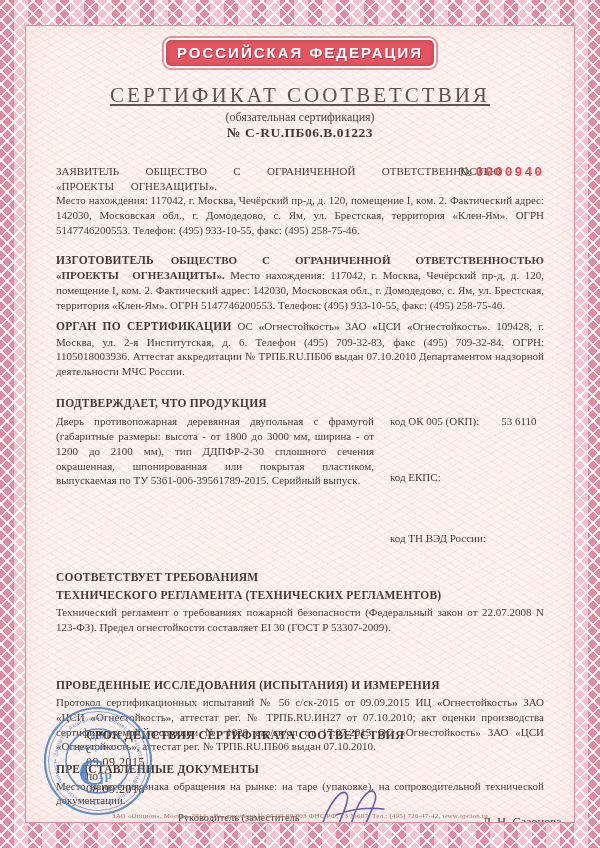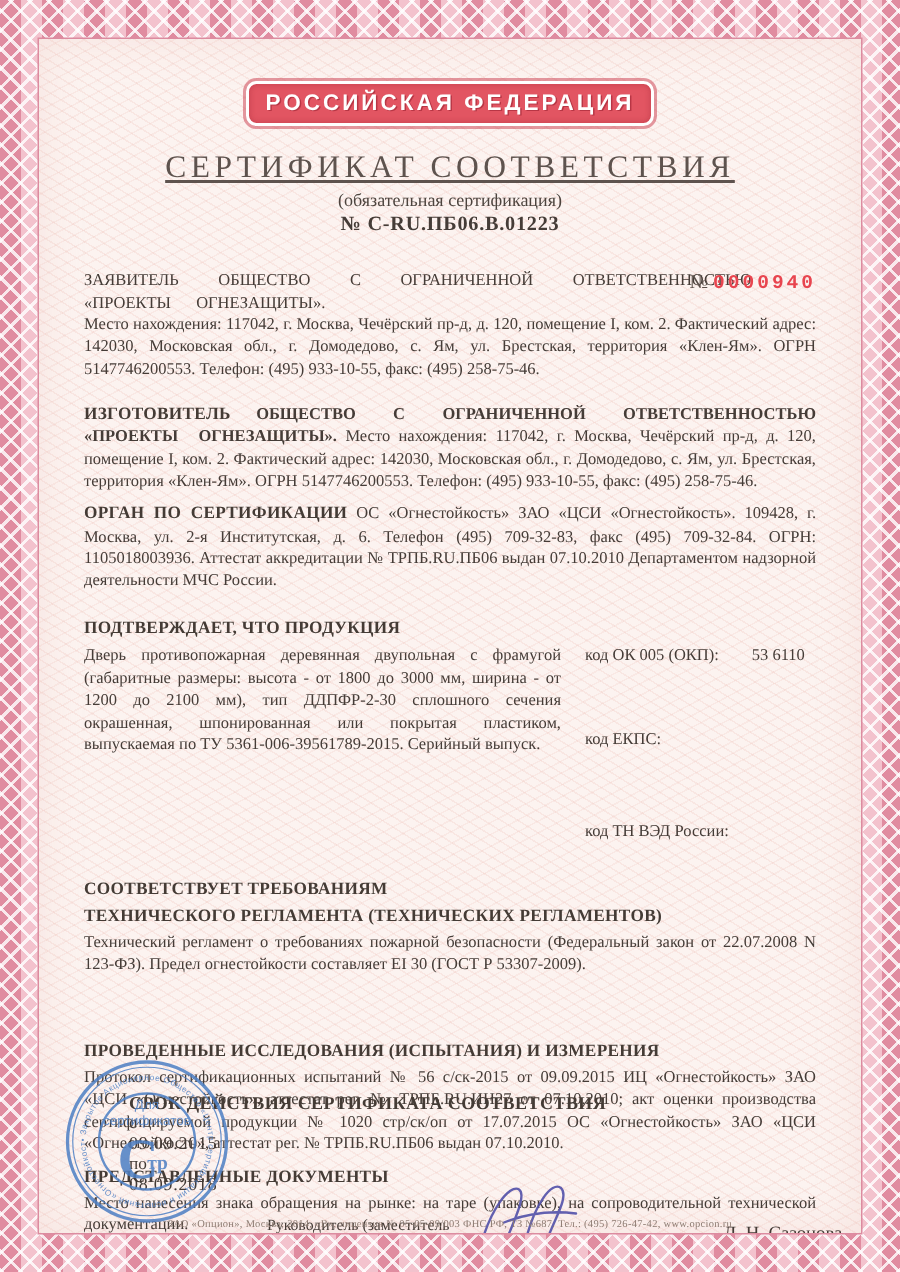--- a/index.html
+++ b/index.html
@@ -16,21 +16,21 @@
       repeating-linear-gradient(90deg, #e08ca0 0 14px, #f3c2cd 14px 28px);
   }
   
   .cert {
     position:absolute; top:26px; left:26px; right:26px; bottom:26px;
     background-color:#fcf3f0;
     background-image:
       repeating-linear-gradient(32deg, rgba(236,185,176,.22) 0 1px, transparent 1px 6px),
       repeating-linear-gradient(-28deg, rgba(236,185,176,.18) 0 1px, transparent 1px 7px);
     box-shadow:0 0 0 1px #dc8ba0, inset 0 0 28px rgba(238,195,190,.35);
-    padding:16px 30px;
+    padding:0 30px;
     overflow:hidden;
   }
 
   .banner {
     width:272px; margin:12px auto 0; padding:4px 6px 5px;
     background:#e25562; border:2px solid #fff; border-radius:7px;
     box-shadow:0 0 0 2px rgba(205,73,90,.55), inset 0 0 4px rgba(150,30,45,.4);
     text-align:center;
     font-family:"Liberation Sans", sans-serif;
     font-weight:bold; font-size:15px; letter-spacing:2px; color:#fff;

